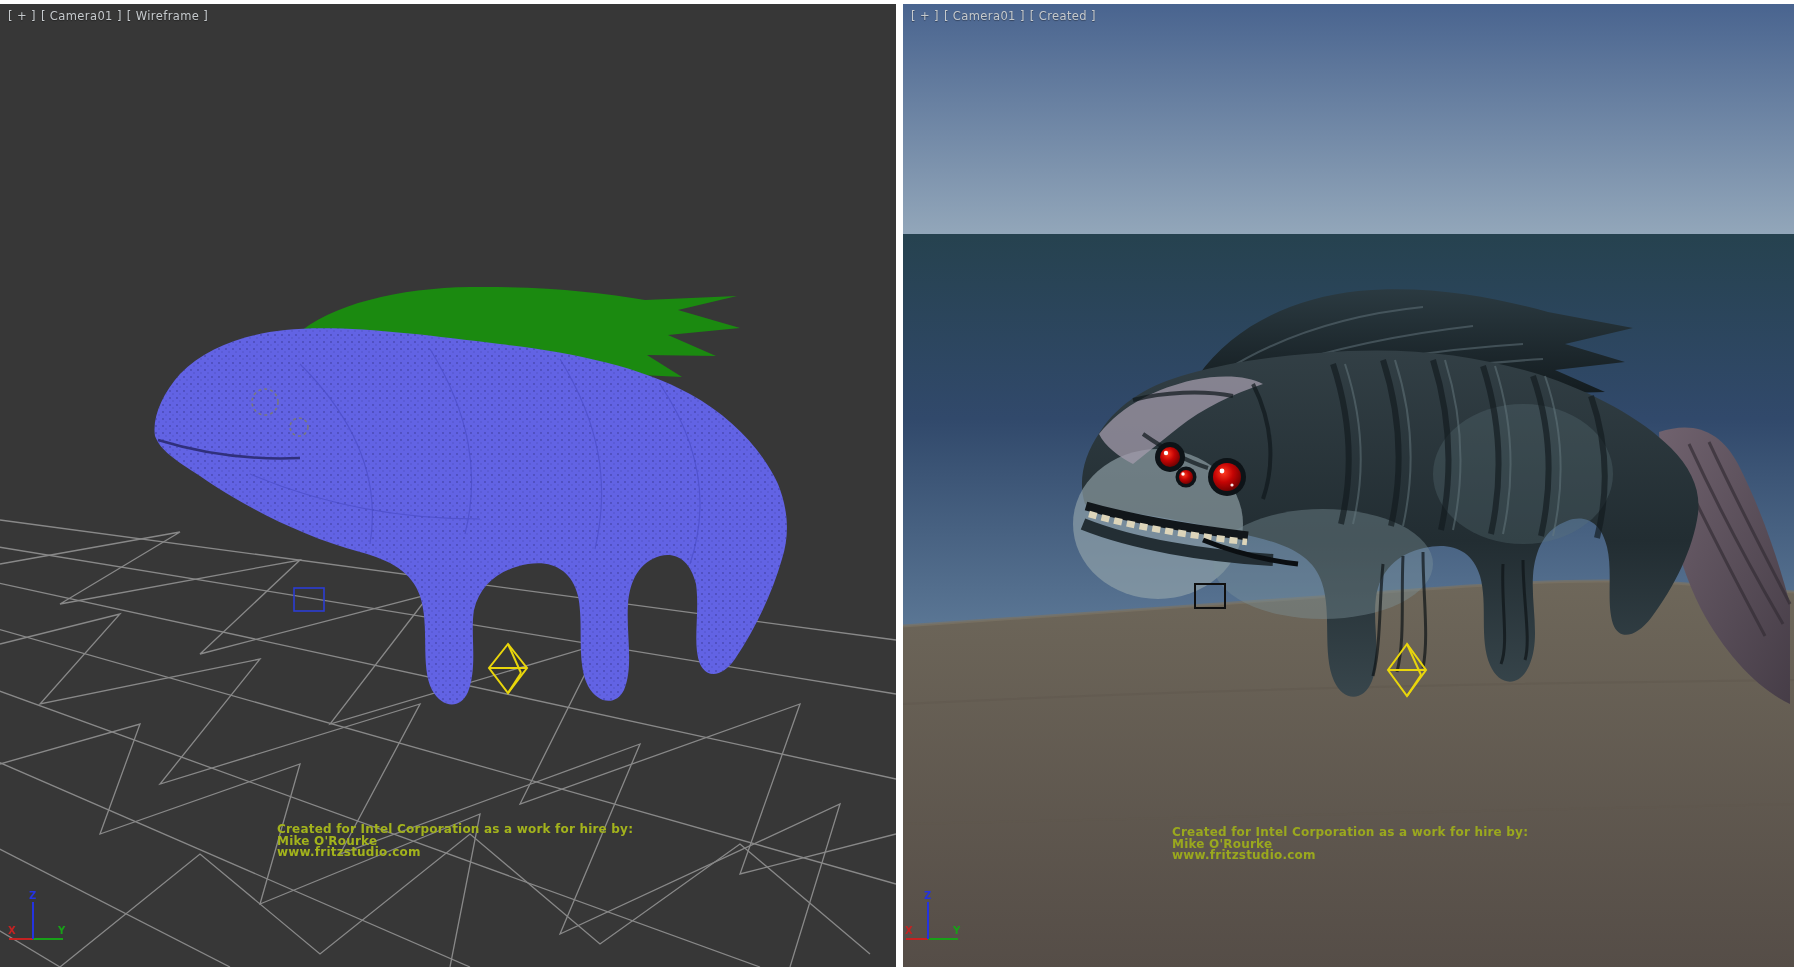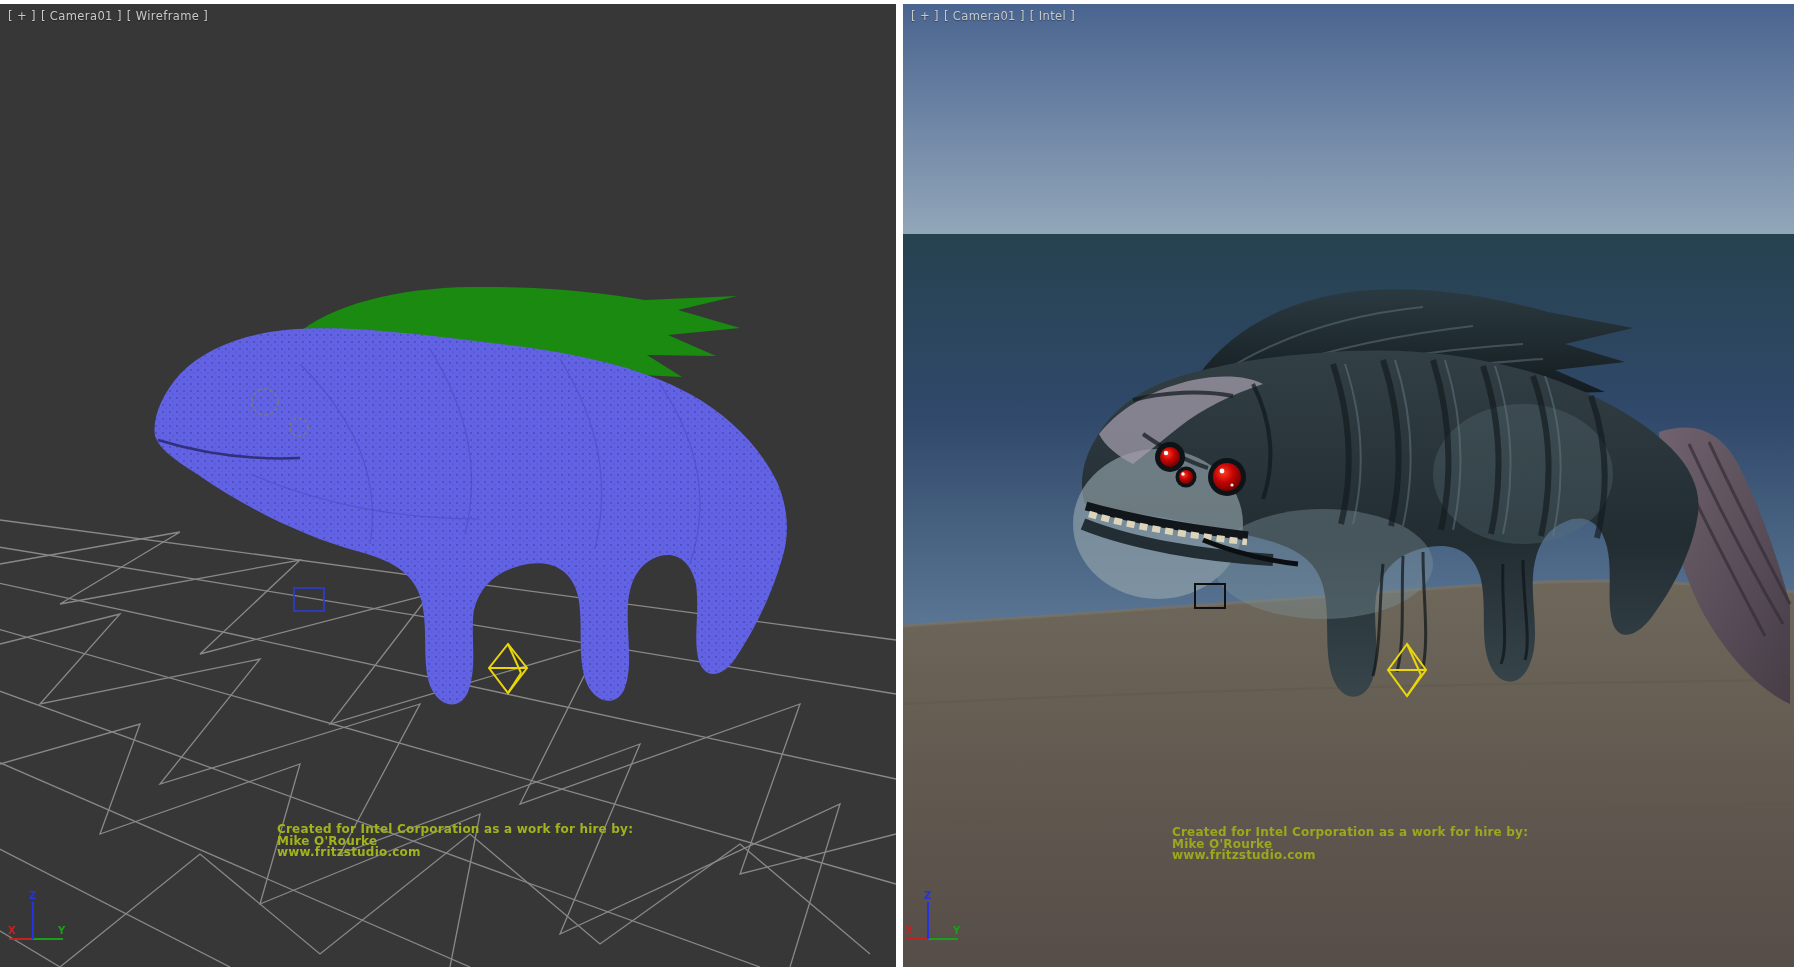--- a/index.html
+++ b/index.html
@@ -126,21 +126,21 @@
     <text x="58" y="45" fill="#18a018">Y</text>
     <text x="29" y="10" fill="#2433e0">Z</text>
   </svg>
 </div>
 
 <div class="viewport" id="vp-right">
 
   <div class="vp-label">
     <span>[ + ]</span>
     <span>[ Camera01 ]</span>
-    <span>[ Intel ]</span>
+    <span>[ Created ]</span>
   </div>
 
   <svg class="scene" width="891" height="963" viewBox="0 0 891 963">
     <defs>
       <linearGradient id="skyG" x1="0" y1="0" x2="0" y2="1">
         <stop offset="0" stop-color="#49648f"></stop>
           <stop offset="1" stop-color="#93a7ba"></stop>
       </linearGradient>
       <linearGradient id="waterG" x1="0" y1="0" x2="0" y2="1">
         <stop offset="0" stop-color="#26424f"></stop>

